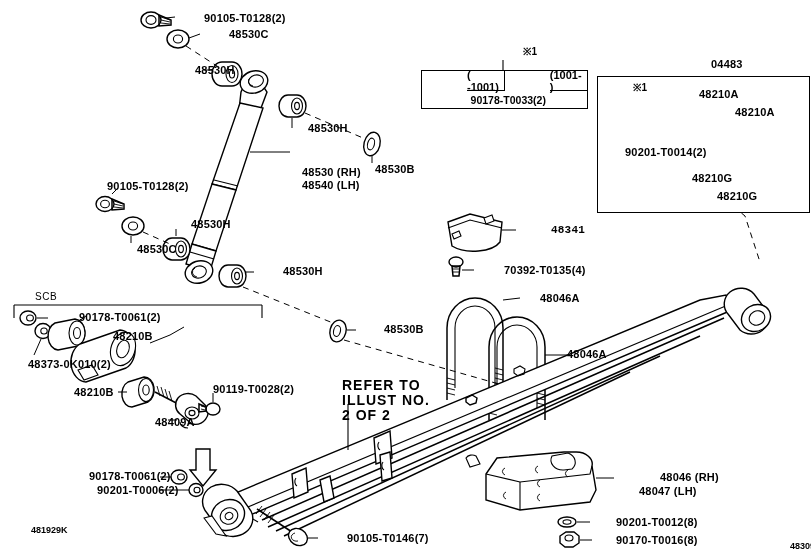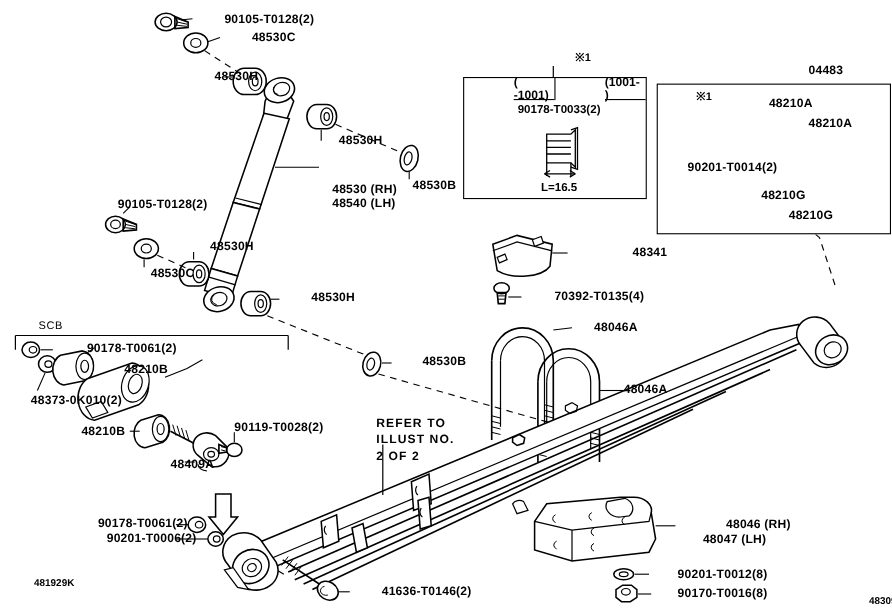--- a/index.html
+++ b/index.html
@@ -5,21 +5,21 @@
   html,body{margin:0;padding:0;background:#ffffff;}
   body{width:811px;height:560px;position:relative;overflow:hidden;
        font-family:"Liberation Sans", sans-serif;color:#000;}
   #stage{position:absolute;left:0;top:0;width:811px;height:560px;}
   svg.art{position:absolute;left:0;top:0;width:811px;height:560px;}
   .lbl{position:absolute;font-family:"Liberation Sans", sans-serif;
        font-size:11px;font-weight:bold;color:#000;white-space:pre;letter-spacing:.2px;padding-left:27px;}
   .lbl.small{font-size:10px;}
   .lbl.corner{font-size:9px;font-weight:bold;letter-spacing:0;}
   .lbl.multi{line-height:13px;}
-  .lbl.refer{line-height:15px;font-size:11px;letter-spacing:1px;}
+  .lbl.refer{line-height:15px;font-size:14px;letter-spacing:1px;}
   .lbl.scb{font-size:10px;font-weight:normal;letter-spacing:.5px;}
   .tbl{position:absolute;border:1.6px solid #000;background:#fff;}
   .tbl .row{display:flex;}
   .tbl .cell{border-right:1.4px solid #000;box-sizing:border-box;margin-left:45px;}
   .tbl .cell:last-child{border-right:none;}
   .tbl .hdr{border-bottom:1.4px solid #000;height:19px;display:flex;
             align-items:center;justify-content:center;font-size:11px;font-weight:bold;}
   .tbl .pn{height:17px;display:flex;align-items:center;justify-content:center;
            font-size:10.5px;font-weight:bold;border-bottom:0;}
   .tbl .fig{height:72px;position:relative;}
@@ -368,63 +368,50 @@
       <div class="cell" style="width:50%;">
           <div class="hdr">(    -1001)</div>
         </div>
       <div class="cell" style="width:50%;">
           <div class="hdr">(1001-     )</div>
         </div>
     </div>
     <div class="row">
       <div class="cell" style="width:50%;">
         <div class="pn">90178-T0033(2)</div>
-        <div class="fig">
-          <svg viewBox="0 0 82 72" style="width:82px;height:72px;">
-            <g fill="none" stroke="#000" stroke-width="1.2">
-              <path d="M30 14 L52 14 L56 10 L56 44 L52 40 L30 40 Z" fill="#fff"></path>
-              <path d="M30 20 L52 20 M30 26 L52 26 M30 32 L52 32"></path>
-              <path d="M52 10 L58 8 L58 46 L52 44"></path>
-              <path d="M28 50 L56 50"></path>
-              <path d="M28 50 L33 47 M28 50 L33 53 M56 50 L51 47 M56 50 L51 53"></path>
-              <path d="M30 40 L30 52 M52 40 L52 52"></path>
-            </g>
-          </svg>
-          <div class="dimtxt">L=16.5</div>
-        </div>
       </div>
     </div>
   </div>
 
-  <div class="lbl" style="left:684px;top:58px;margin-left:24px;">04483</div>
+  <div class="lbl" style="left:684px;top:58px;">04483</div>
   <div class="boxdetail" style="left:597px;top:76px;width:211px;height:135px;"></div>
   <div class="lbl small" style="left:606px;top:80px;">※1</div>
   <div class="lbl" style="left:598px;top:146px;">90201-T0014(2)</div>
   <div class="lbl" style="left:672px;top:88px;">48210A</div>
   <div class="lbl" style="left:708px;top:106px;">48210A</div>
   <div class="lbl" style="left:665px;top:172px;">48210G</div>
   <div class="lbl" style="left:690px;top:190px;">48210G</div>
 
-  <div class="lbl" style="left:548px;top:224px;">48341</div>
+  <div class="lbl" style="left:524px;top:224px;font-family:Liberation Mono, monospace;">48341</div>
   <div class="lbl" style="left:477px;top:264px;">70392-T0135(4)</div>
 
   <div class="lbl" style="left:513px;top:292px;">48046A</div>
   <div class="lbl" style="left:540px;top:348px;">48046A</div>
 
   <div class="lbl scb" style="left:8px;top:291px;">SCB</div>
   <div class="lbl" style="left:52px;top:311px;">90178-T0061(2)</div>
   <div class="lbl" style="left:86px;top:330px;">48210B</div>
   <div class="lbl" style="left:1px;top:358px;">48373-0K010(2)</div>
   <div class="lbl" style="left:47px;top:386px;">48210B</div>
   <div class="lbl" style="left:128px;top:416px;">48409A</div>
   <div class="lbl" style="left:186px;top:383px;">90119-T0028(2)</div>
 
   <div class="lbl" style="left:62px;top:470px;">90178-T0061(2)</div>
   <div class="lbl" style="left:70px;top:484px;">90201-T0006(2)</div>
-  <div class="lbl" style="left:320px;top:532px;">41636-T0146(2)</div>
+  <div class="lbl" style="left:320px;top:532px;">90105-T0146(7)</div>
 
   <div class="lbl refer" style="left:315px;top:378px;white-space:pre;">REFER TO
 ILLUST NO.
 2 OF 2</div>
 
   <div class="lbl multi" style="left:612px;top:471px;margin-left:21px;">48046 (RH)</div>
   <div class="lbl multi" style="left:612px;top:485px;">48047 (LH)</div>
   <div class="lbl" style="left:589px;top:516px;">90201-T0012(8)</div>
   <div class="lbl" style="left:589px;top:534px;">90170-T0016(8)</div>
 

